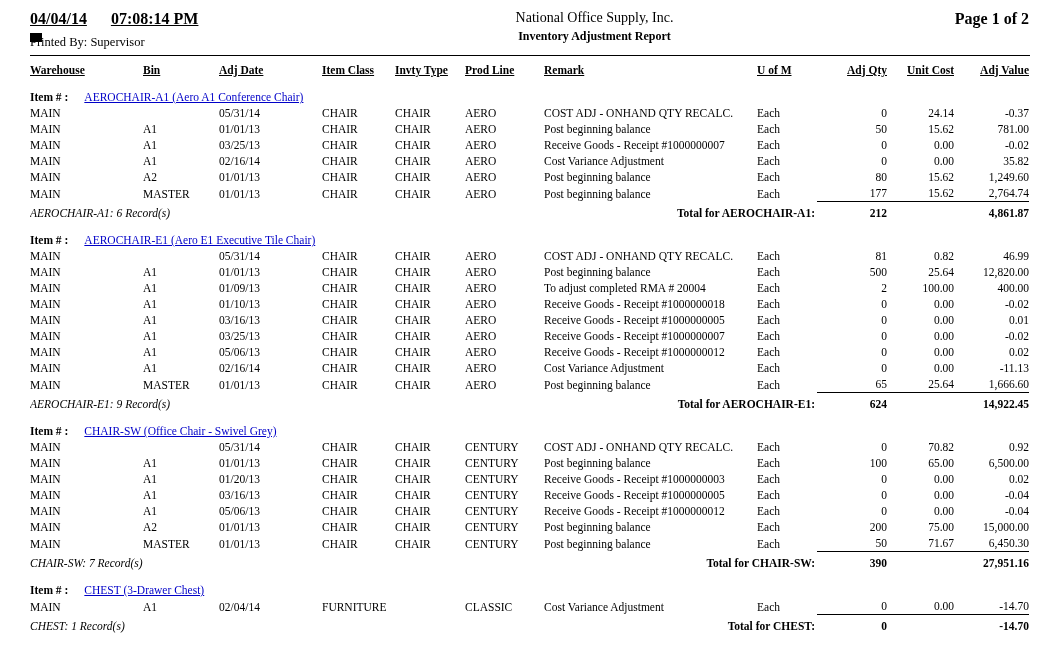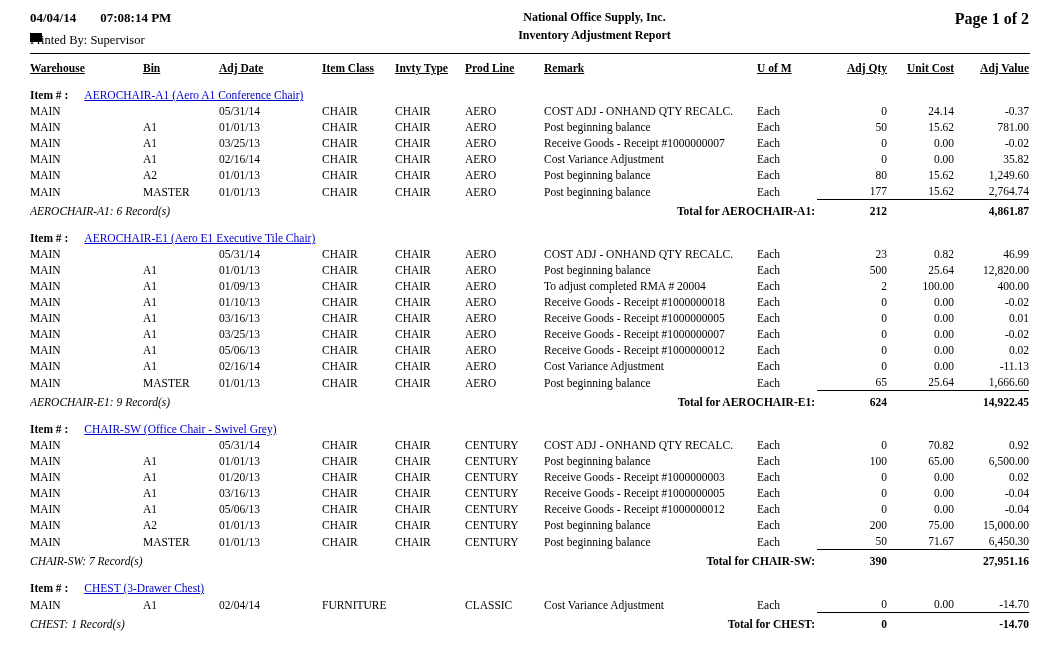--- a/index.html
+++ b/index.html
@@ -12,25 +12,25 @@
   body {
     font-family: "Liberation Serif", serif;
     color: #000;
   }
   :root { --link-color: #0000c8; }
 
   .page { position: relative; width: 1037px; height: 653px; padding: 10px 8px 0 30px; }
 
   .report-header { display: flex; align-items: flex-start; }
   .hdr-left { width: 280px; }
-  .hdr-datetime { font-weight: bold; font-size: 13px; }
+  .hdr-datetime { font-weight: bold; font-size: 16px; text-decoration: underline; }
   .hdr-time { margin-left: 24px; }
   .hdr-printedby { font-size: 12.5px; margin-top: 7px; }
   .hdr-center { flex: 1; text-align: center; }
-  .hdr-company { font-weight: bold; font-size: 12px; }
+  .hdr-company { font-weight: normal; font-size: 14px; }
   .hdr-title { font-weight: bold; font-size: 12px; margin-top: 3px; }
   .hdr-right { width: 150px; text-align: right; font-weight: bold; font-size: 16px; }
 
   .marker { position: absolute; left: 30px; top: 33px; width: 12px; height: 9px; background: #000; }
 
   .rule { border: none; border-top: 1px solid #000; margin: 5px 0 0 0; width: 1000px; }
 
   table.report { border-collapse: collapse; table-layout: fixed; width: 999px; margin-top: 6px; }
   th, td {
     padding: 0; font-size: 11.5px; line-height: 16px;
@@ -197,21 +197,21 @@
         </tr>
         <tr class="data-row">
           <td>MAIN</td>
           <td></td>
           <td>05/31/14</td>
           <td>CHAIR</td>
           <td>CHAIR</td>
           <td>AERO</td>
           <td>COST ADJ - ONHAND QTY RECALC.</td>
           <td>Each</td>
-          <td class="num">23</td>
+          <td class="num">81</td>
           <td class="num">0.82</td>
           <td class="num">46.99</td>
         </tr>
         <tr class="data-row">
           <td>MAIN</td>
           <td>A1</td>
           <td>01/01/13</td>
           <td>CHAIR</td>
           <td>CHAIR</td>
           <td>AERO</td>

